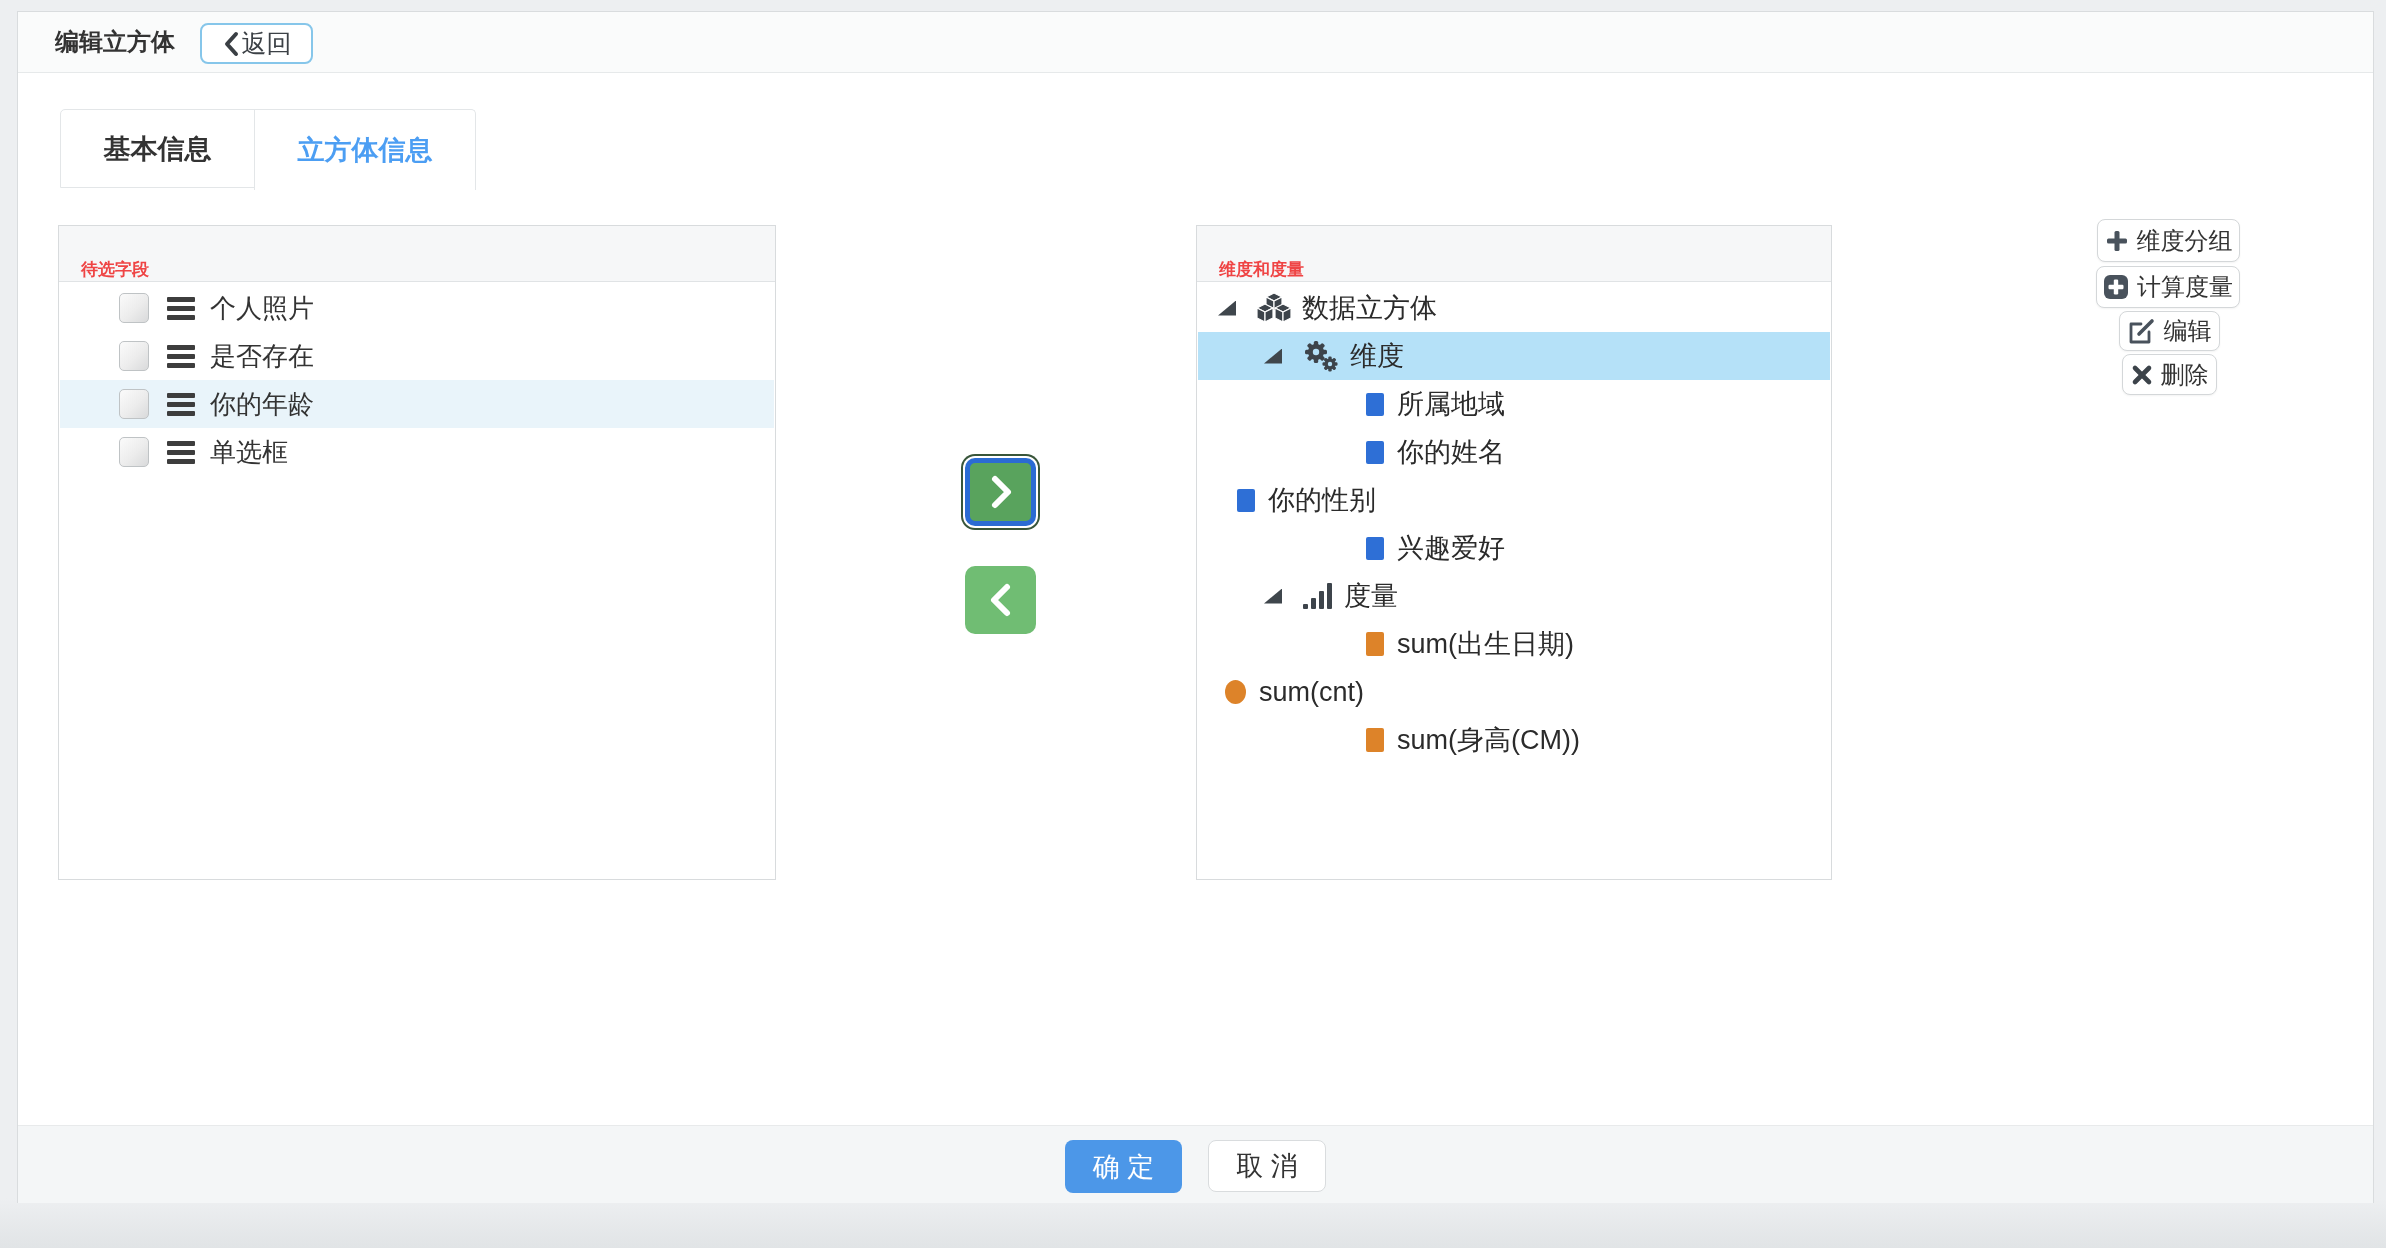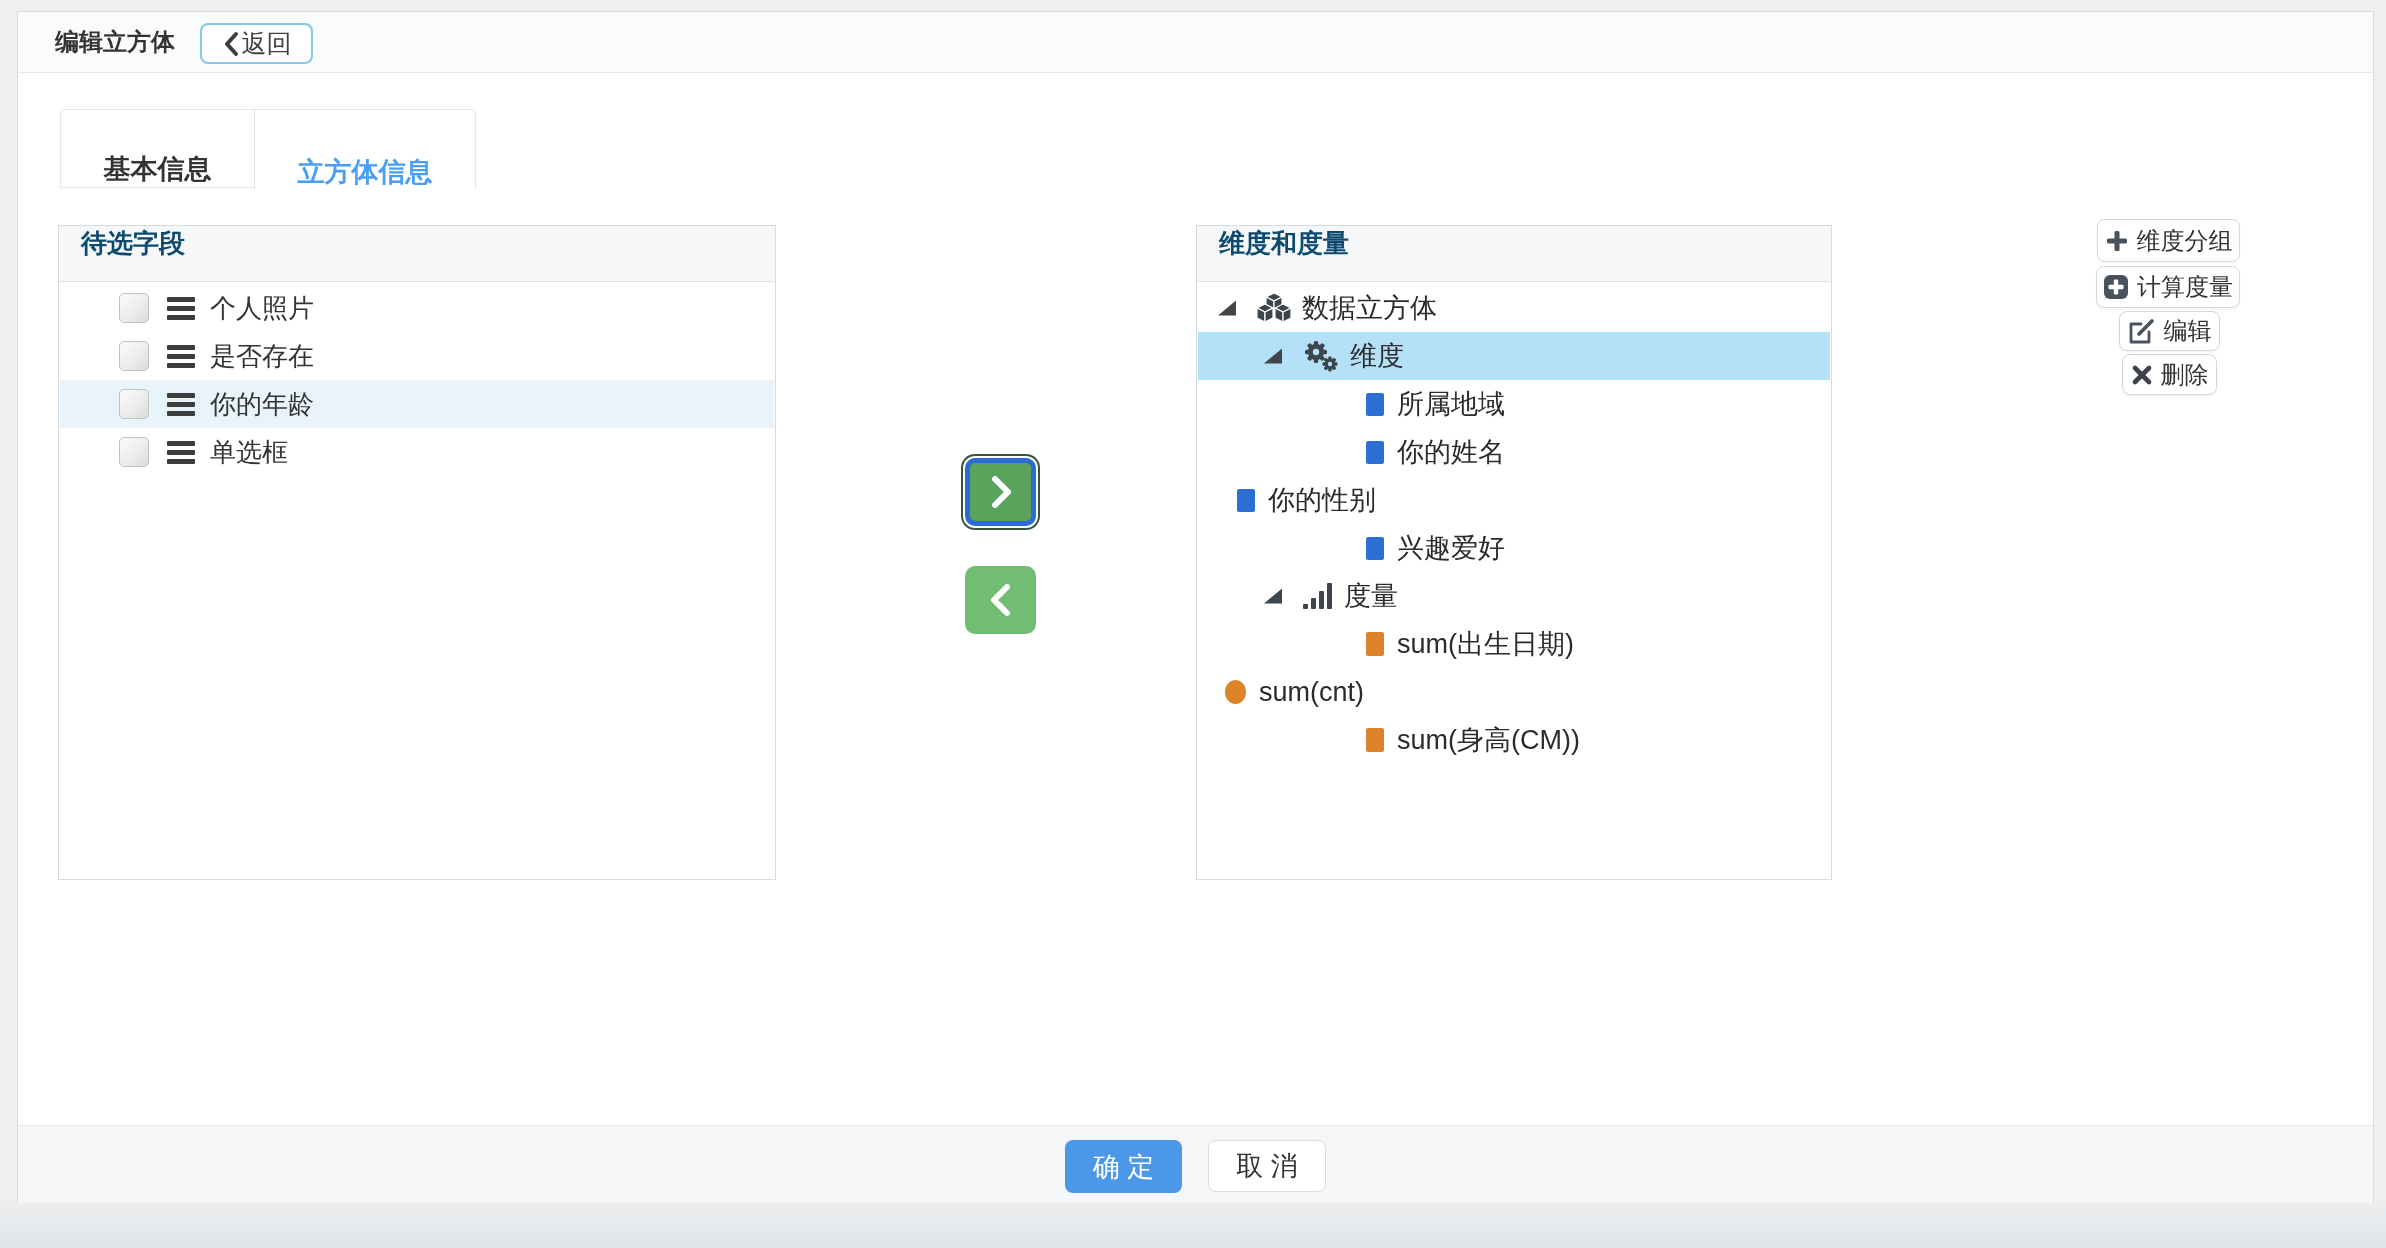--- a/index.html
+++ b/index.html
@@ -16,33 +16,33 @@
   
   .card-header{left:18px;top:12px;width:2355px;height:60px;background:#fafbfb;
         border-bottom:1px solid #e6e9ea;}
   .page-title{position:absolute;left:37px;top:0;height:60px;line-height:60px;
         font-size:24px;font-weight:700;color:#333;}
   .back-btn{position:absolute;left:182px;top:11px;width:113px;height:41px;
         background:#fff;border:2px solid #86c6ea;border-radius:8px;
         display:flex;align-items:center;justify-content:center;gap:2px;
         font-size:25px;color:#3c4146;cursor:pointer;box-sizing:border-box;}
   
-  .tab{box-sizing:border-box;display:flex;align-items:flex-end;justify-content:center;
+  .tab{box-sizing:border-box;display:flex;align-items:center;justify-content:center;
         font-size:27px;font-weight:700;background:#fff;cursor:pointer;}
   .tab1{left:60px;top:109px;width:195px;height:79px;border:1px solid #e3e6e8;
         border-radius:5px 0 0 0;color:#333;}
   .tab2{left:254px;top:109px;width:222px;height:81px;border:1px solid #e3e6e8;
         border-bottom:none;border-radius:0 5px 0 0;color:#4c9ef3;}
   
   .panel{background:#fff;border:1px solid #d8dbdd;box-sizing:border-box;}
   .panel-left{left:58px;top:225px;width:718px;height:655px;}
   .panel-right{left:1196px;top:225px;width:636px;height:655px;}
   .panel-header{height:56px;background:#f6f7f8;border-bottom:1px solid #e0e3e5;
-        display:flex;align-items:flex-start;padding-left:22px;
-        font-size:26px;font-weight:700;color:#0c4a6e;box-sizing:border-box;}
+        display:flex;align-items:flex-end;padding-left:22px;
+        font-size:17px;font-weight:700;color:#ef4444;box-sizing:border-box;}
   
   .field-row{position:absolute;left:1px;right:1px;height:48px;
         display:flex;align-items:center;padding-left:59px;box-sizing:border-box;
         cursor:pointer;}
   .field-row.hl{background:#e9f4fa;}
   .cbx{width:30px;height:30px;border:1px solid #bfc3c5;border-radius:5px;
         background:linear-gradient(135deg,#fbfbfb 0%,#ececec 55%,#d9dadb 100%);
         box-sizing:border-box;margin-right:18px;}
   .burger{width:28px;height:23px;display:flex;flex-direction:column;
         justify-content:space-between;margin-right:15px;}

